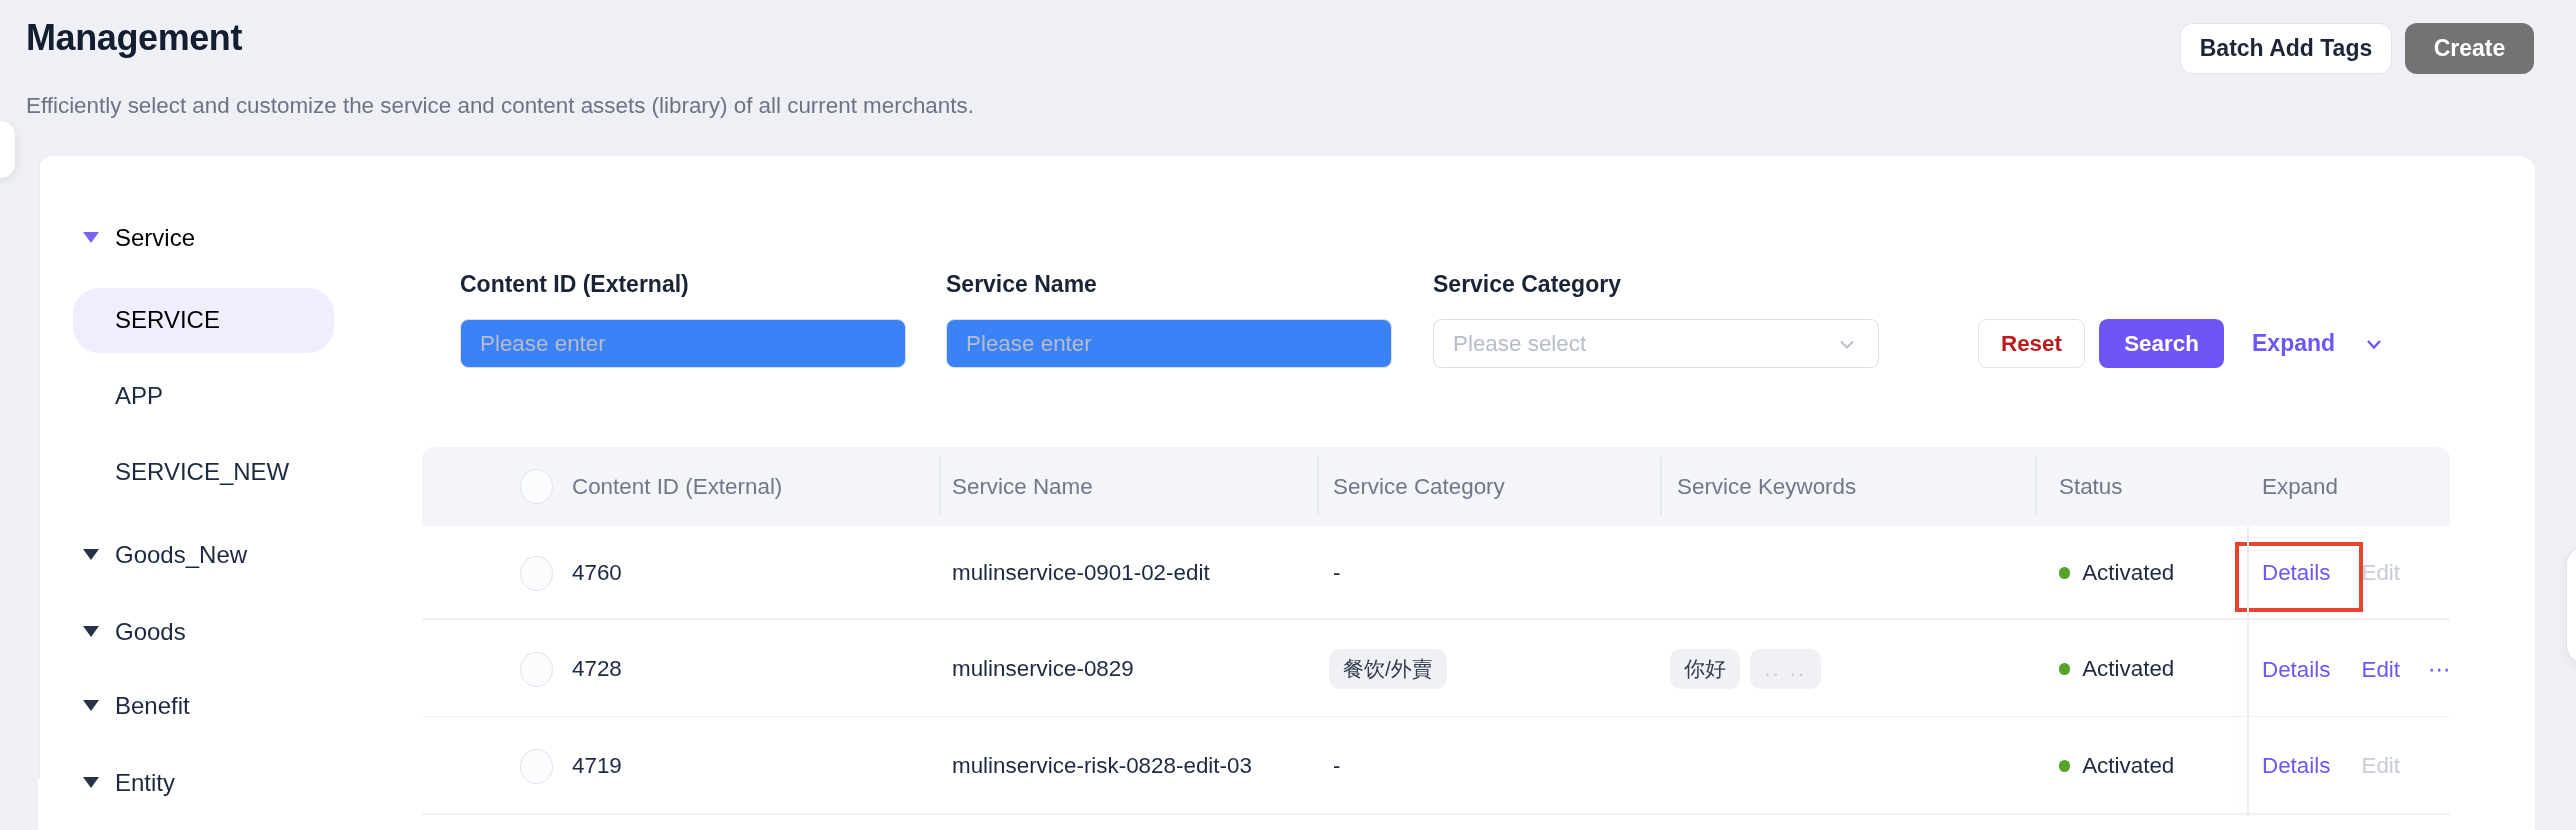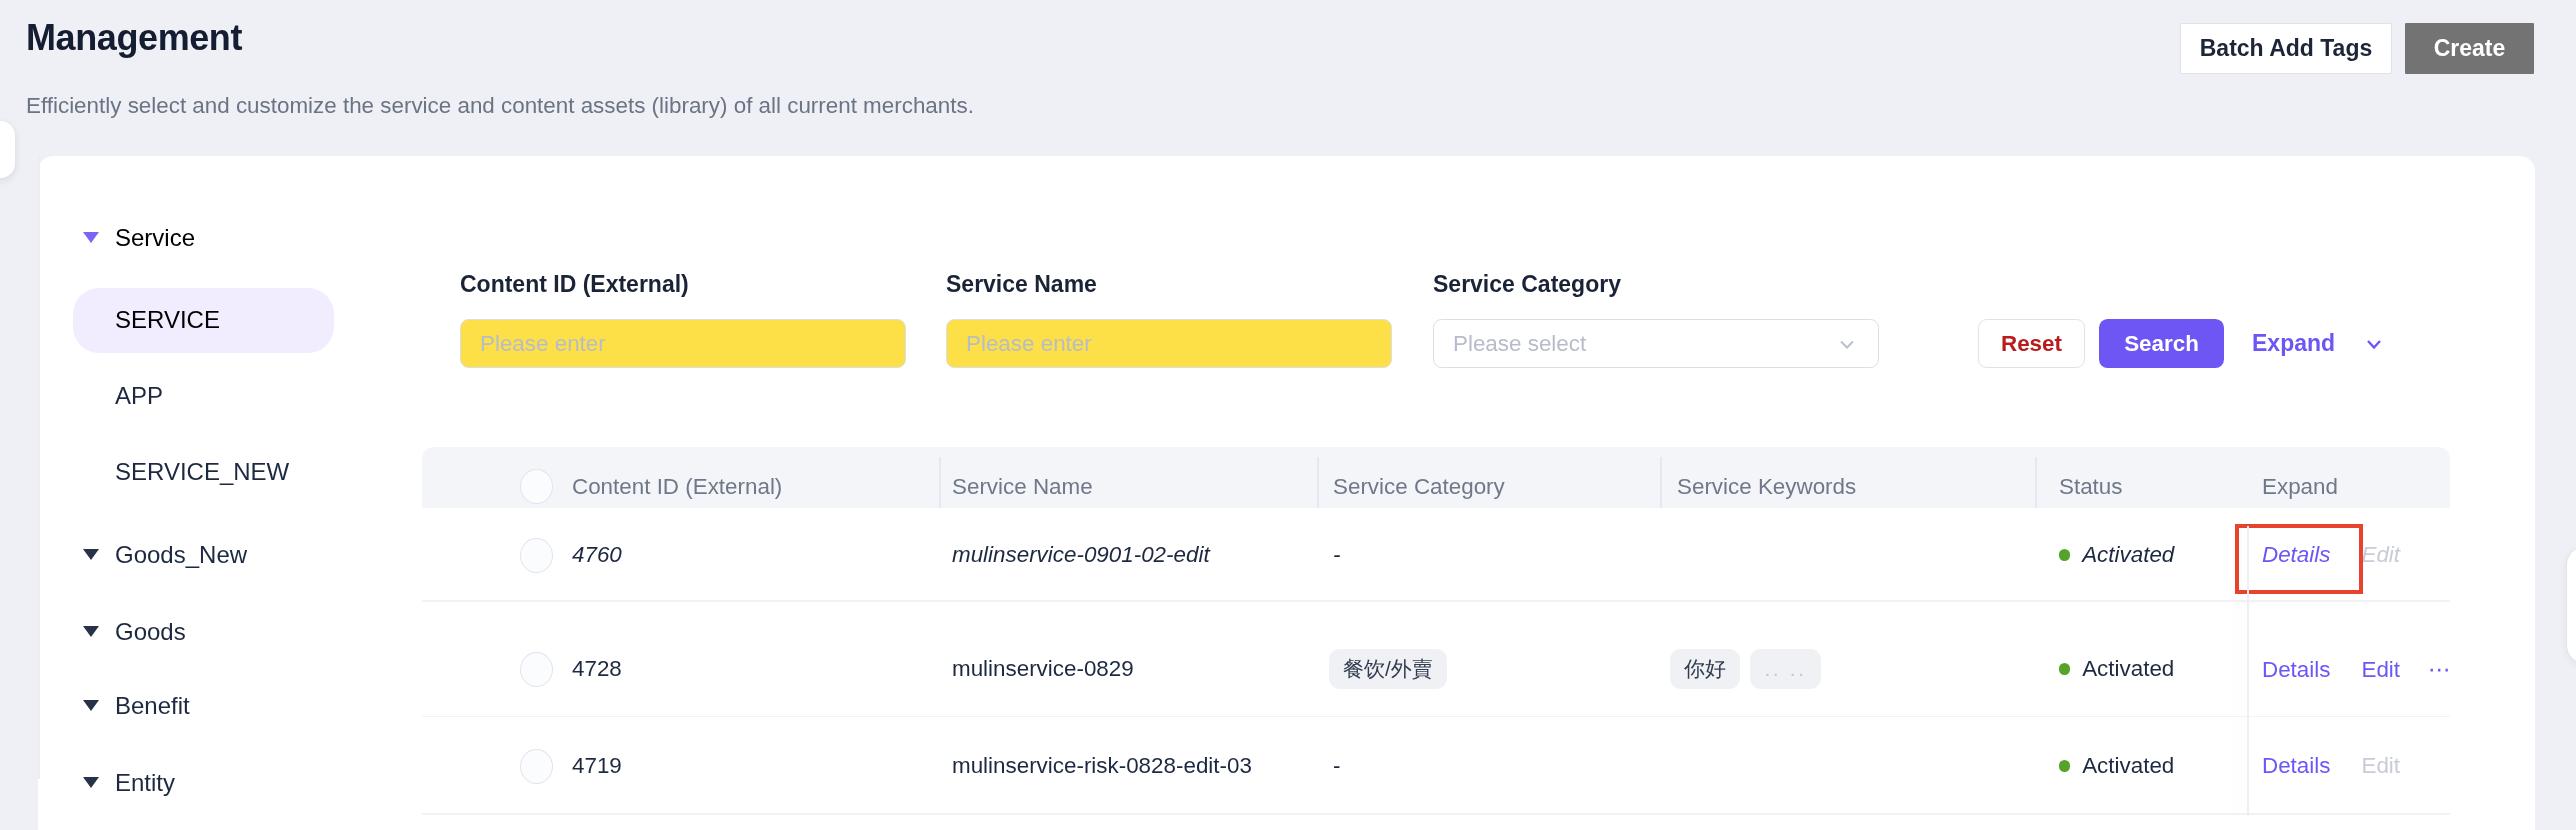--- a/index.html
+++ b/index.html
@@ -9,21 +9,21 @@
     font-family:"Liberation Sans", sans-serif;
     color:#1d2940;
     -webkit-font-smoothing:antialiased;
   }
   .abs{position:absolute;}
 
   
   .page-title{left:26px;top:17.3px;font-size:36px;font-weight:bold;color:#141d31;letter-spacing:-0.4px;}
   .page-subtitle{left:26px;top:93px;font-size:22.4px;color:#6b7384;}
   .btn{display:flex;align-items:center;justify-content:center;box-sizing:border-box;
-       border-radius:1px;font-size:23px;font-weight:bold;cursor:pointer;border:none;
+       border-radius:12px;font-size:23px;font-weight:bold;cursor:pointer;border:none;
        font-family:"Liberation Sans", sans-serif;}
   .btn-batch{left:2180px;top:23px;width:212px;height:51px;background:#fff;
        border:1.7px solid #dfe2e9;color:#1c2638;}
   .btn-create{left:2405px;top:23px;width:129px;height:51px;background:#737373;color:#fff;}
 
   
   .left-handle{left:-14px;top:121px;width:29px;height:57px;background:#fff;border-radius:15.5px;
        box-shadow:0 2.6px 8.6px rgba(20,30,60,.10);}
   .right-float{left:2566px;top:546px;width:52px;height:116px;background:#fff;
        border:1.7px solid #dfe3ea;border-radius:19px;box-shadow:0 2.6px 8.6px rgba(20,30,60,.06);}
@@ -38,21 +38,21 @@
        border-left:8.6px solid transparent;border-right:8.6px solid transparent;
        border-top:11.2px solid #273249;}
   .side-caret.purple{border-top-color:#7b63f6;}
   .side-label{position:absolute;left:77px;font-size:24px;color:#1d2940;white-space:nowrap;}
   .side-label.purple{color:#000000;}
   .side-pill{position:absolute;left:35px;width:261px;height:65px;background:#f2edfe;border-radius:26px;}
 
   
   .f-label{position:absolute;top:115px;font-size:23px;font-weight:bold;color:#1a2436;}
   .f-input{position:absolute;top:163px;width:446px;height:49px;box-sizing:border-box;
-       border:1.7px solid #d9dee9;border-radius:8.6px;background:#fde047;
+       border:1.7px solid #d9dee9;border-radius:8.6px;background:#3b82f6;
        font-size:22.4px;color:#1d2940;padding:0 19px;font-family:"Liberation Sans", sans-serif;outline:none;}
   .f-input::placeholder{color:#b6bcc9;}
   .f-select{position:absolute;top:163px;width:446px;height:49px;box-sizing:border-box;
        border:1.7px solid #d9dee9;border-radius:8.6px;background:#fff;display:flex;align-items:center;
        padding:0 19px;cursor:pointer;}
   .f-select .ph{font-size:22.4px;color:#b6bcc9;flex:1;}
   .btn-reset{left:1940px;top:163px;width:107px;height:49px;background:#fff;
        border:1.7px solid #dfe2e9;border-radius:8.6px;color:#b91c1c;font-size:22.4px;}
   .btn-search{left:2061px;top:163px;width:125px;height:49px;background:#6e56f4;
        border-radius:8.6px;color:#fff;font-size:22.4px;}
@@ -172,21 +172,21 @@
         <div class="th" style="left:1255px">Service Keywords</div>
         <div class="th" style="left:1637px">Status</div>
         <div class="th" style="left:1840px">Expand</div>
         <div class="th-sep" style="left:517px"></div>
         <div class="th-sep" style="left:895px"></div>
         <div class="th-sep" style="left:1238px"></div>
         <div class="th-sep" style="left:1613px"></div>
       </div>
 
       <div id="table-rows">
-          <div class="trow" style="top: 61px; height: 94px; font-style: italic;">
+          <div class="trow" style="top: 79px; height: 94px;">
             <div class="checkbox" style="left: 98px; top: 30px;"></div>
             <div class="cell" style="left: 150px;">4760</div>
             <div class="cell" style="left: 530px;">mulinservice-0901-02-edit</div>
             <div class="cell" style="left: 911px;">-</div>
             <div class="cell" style="left: 1248px;"></div>
             <div class="cell" style="left: 1637px;">
               <span class="status-dot"></span>
               <span>Activated</span>
             </div>
             <div class="cell" style="left: 1840px;">

